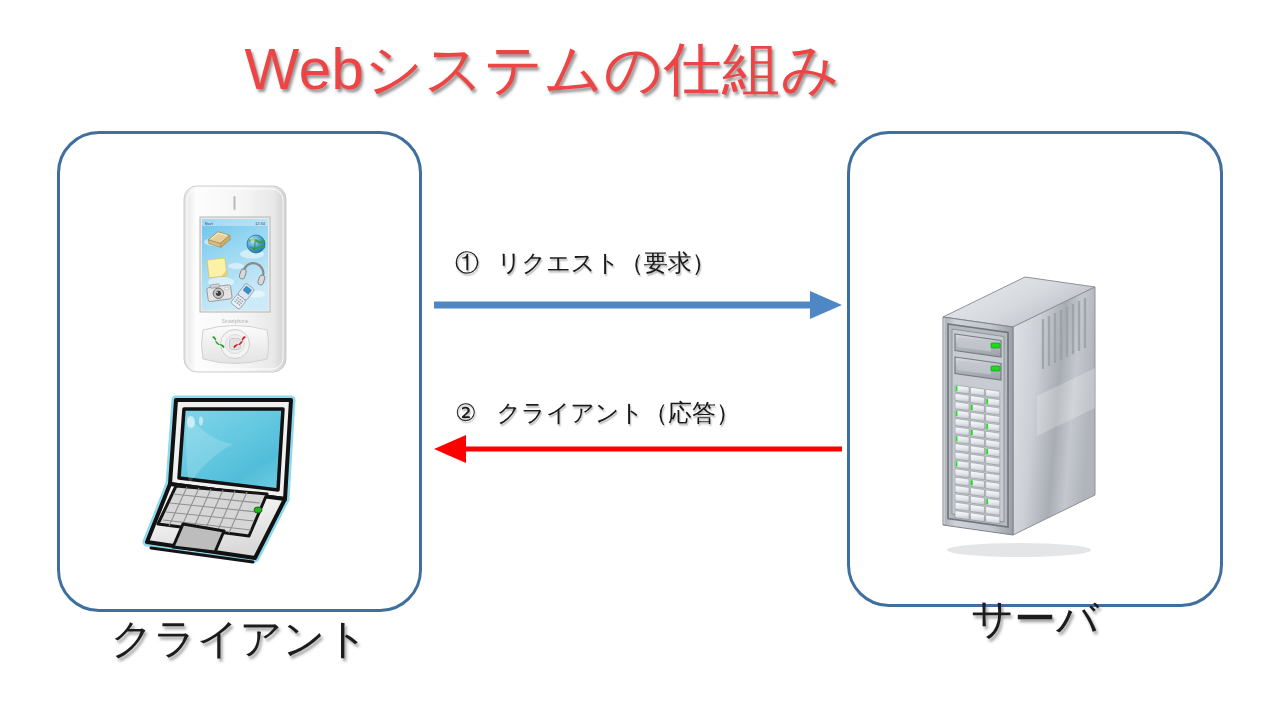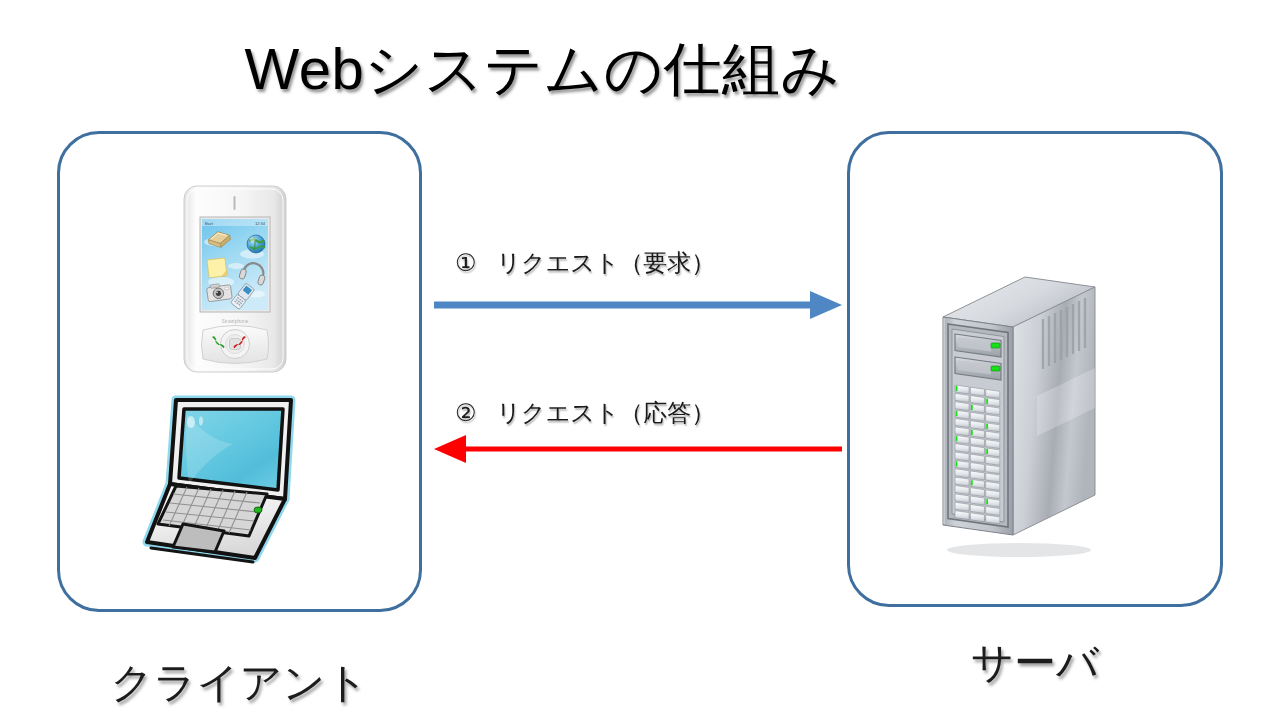--- a/index.html
+++ b/index.html
@@ -25,21 +25,21 @@
   
   .title {
     position: absolute;
     left: 0;
     top: 34px;
     width: 1085px;
     text-align: center;
     font-size: 58px;
     line-height: 70px;
     font-weight: 400;
-    color: #000000;
+    color: #ef4444;
     letter-spacing: 0.5px;
     text-shadow: 2px 3px 3px rgba(90,90,90,0.65);
     white-space: nowrap;
   }
 
   
   .group-box {
     position: absolute;
     border: 3px solid #3f6f9f;
     border-radius: 42px;
@@ -51,35 +51,34 @@
 
   
   .group-caption {
     position: absolute;
     text-align: center;
     font-size: 42px;
     line-height: 50px;
     color: #1c1c1c;
     text-shadow: 2px 3px 3px rgba(100,100,100,0.6);
     white-space: nowrap;
-    margin-top: 44px;
   }
   #client-caption { left: 57px; top: 614px; width: 365px; }
   #server-caption { left: 847px; top: 594px; width: 376px; }
 
   
   .arrow-label {
     position: absolute;
     font-size: 24px;
     line-height: 30px;
     color: #1a1a1a;
     white-space: nowrap;
     text-shadow: 1px 1.5px 1.5px rgba(120,120,120,0.55);
   }
-  #request-label { left: 455px; top: 248px; }
+  #request-label { left: 455px; top: 248px; font-family: Liberation Serif, serif; }
   #response-label { left: 455px; top: 398px; }
 
   .arrow-svg { position: absolute; }
   #request-arrow-wrap { left: 428px; top: 286px; width: 420px; height: 38px; }
   #response-arrow-wrap { left: 428px; top: 430px; width: 420px; height: 38px; }
 
   
   .device { position: absolute; }
   #phone { left: 176px; top: 184px; width: 118px; height: 190px; }
   #laptop { left: 125px; top: 382px; width: 200px; height: 185px; }
@@ -402,21 +401,21 @@
     <span>①</span>&nbsp;&nbsp;&nbsp;<span>リクエスト（要求）</span>
   </div>
   <div class="arrow-svg" id="request-arrow-wrap">
     <svg width="420" height="38" viewBox="0 0 420 38">
       <line x1="6" y1="19" x2="386" y2="19" stroke="#4f87c4" stroke-width="7"></line>
       <polygon points="382,5 414,19 382,33" fill="#4f87c4"></polygon>
     </svg>
   </div>
 
   <div class="arrow-label" id="response-label">
-    <span>②</span>&nbsp;&nbsp;&nbsp;<span>リクエスト（応答）</span>
+    <span>②</span>&nbsp;&nbsp;&nbsp;<span>クライアント（応答）</span>
   </div>
   <div class="arrow-svg" id="response-arrow-wrap">
     <svg width="420" height="38" viewBox="0 0 420 38">
       <line x1="34" y1="19" x2="414" y2="19" stroke="#fe0000" stroke-width="5"></line>
       <polygon points="38,5 6,19 38,33" fill="#fe0000"></polygon>
     </svg>
   </div>
 
 </div>
 

